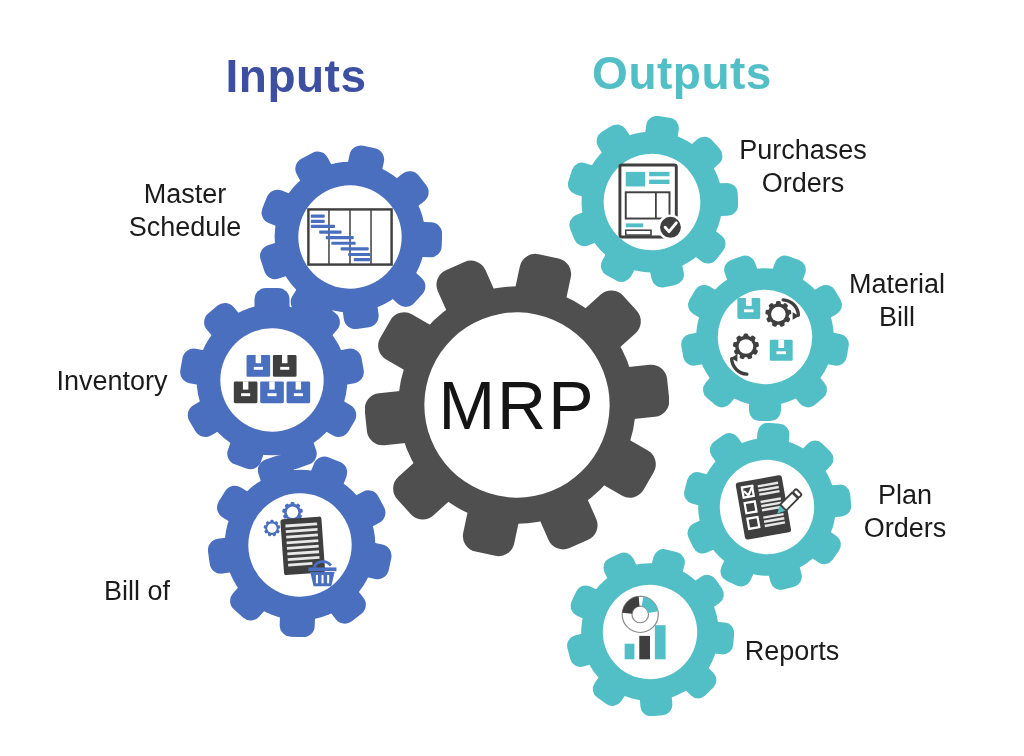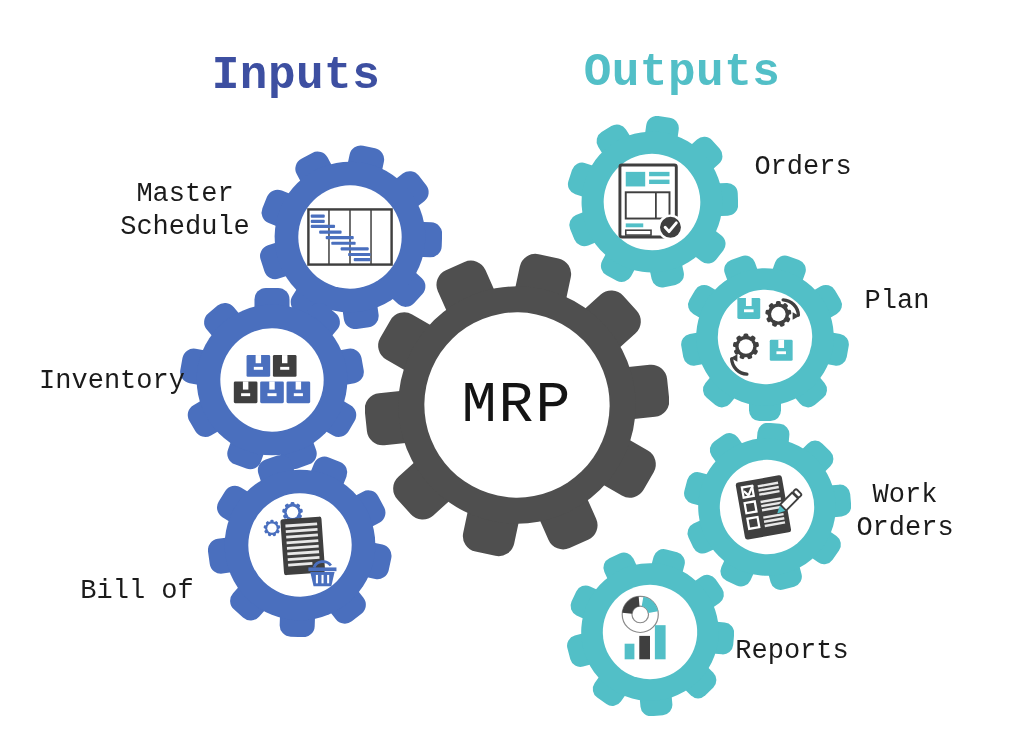--- a/index.html
+++ b/index.html
@@ -1,26 +1,26 @@
 <!DOCTYPE html>
 <html><head>
 <meta charset="utf-8">
 <style>
   html,body{margin:0;padding:0;background:#fff;}
   .stage{position:relative;width:1024px;height:756px;background:#ffffff;overflow:hidden;
-         font-family:Liberation Mono, monospace;}
+         font-family:Liberation Sans, sans-serif;}
   .gear{position:absolute;}
   .icon{position:absolute;}
   .title{position:absolute;transform:translate(-50%,-50%);font-size:46px;font-weight:600;
          letter-spacing:0.5px;white-space:nowrap;}
   .title-inputs{color:#3D4FA1;}
   .title-outputs{color:#52BFC7;}
   .label{position:absolute;transform:translate(-50%,-50%);text-align:center;font-size:27px;
          color:#1B1B1B;line-height:1.22;white-space:nowrap;}
-  .mrp{position:absolute;transform:translate(-50%,-50%);font-size:58px;font-weight:500;
+  .mrp{position:absolute;transform:translate(-50%,-50%);font-size:68px;font-weight:500;
        color:#141414;letter-spacing:2px;}
   svg{display:block;}
 </style>
 </head>
 <body>
 
 <div class="stage">
 
   <svg width="0" height="0">
     <defs>
@@ -241,26 +241,28 @@
     <div>Master</div>
     <div>Schedule</div>
   </div>
   <div class="label" style="left:112px;top:381px;">
     <div>Inventory</div>
   </div>
   <div class="label" style="left:137px;top:591px;">
     <div>Bill of</div>
   </div>
   <div class="label" style="left:803px;top:167px;">
+    <div>Purchases</div>
     <div>Orders</div>
   </div>
   <div class="label" style="left:897px;top:301px;">
+    <div>Material</div>
+    <div>Bill</div>
+  </div>
+  <div class="label" style="left:905px;top:512px;">
     <div>Plan</div>
-  </div>
-  <div class="label" style="left:905px;top:512px;">
-    <div>Work</div>
     <div>Orders</div>
   </div>
   <div class="label" style="left:792px;top:651px;">
     <div>Reports</div>
   </div>
 
 </div>
 
 </body></html>

